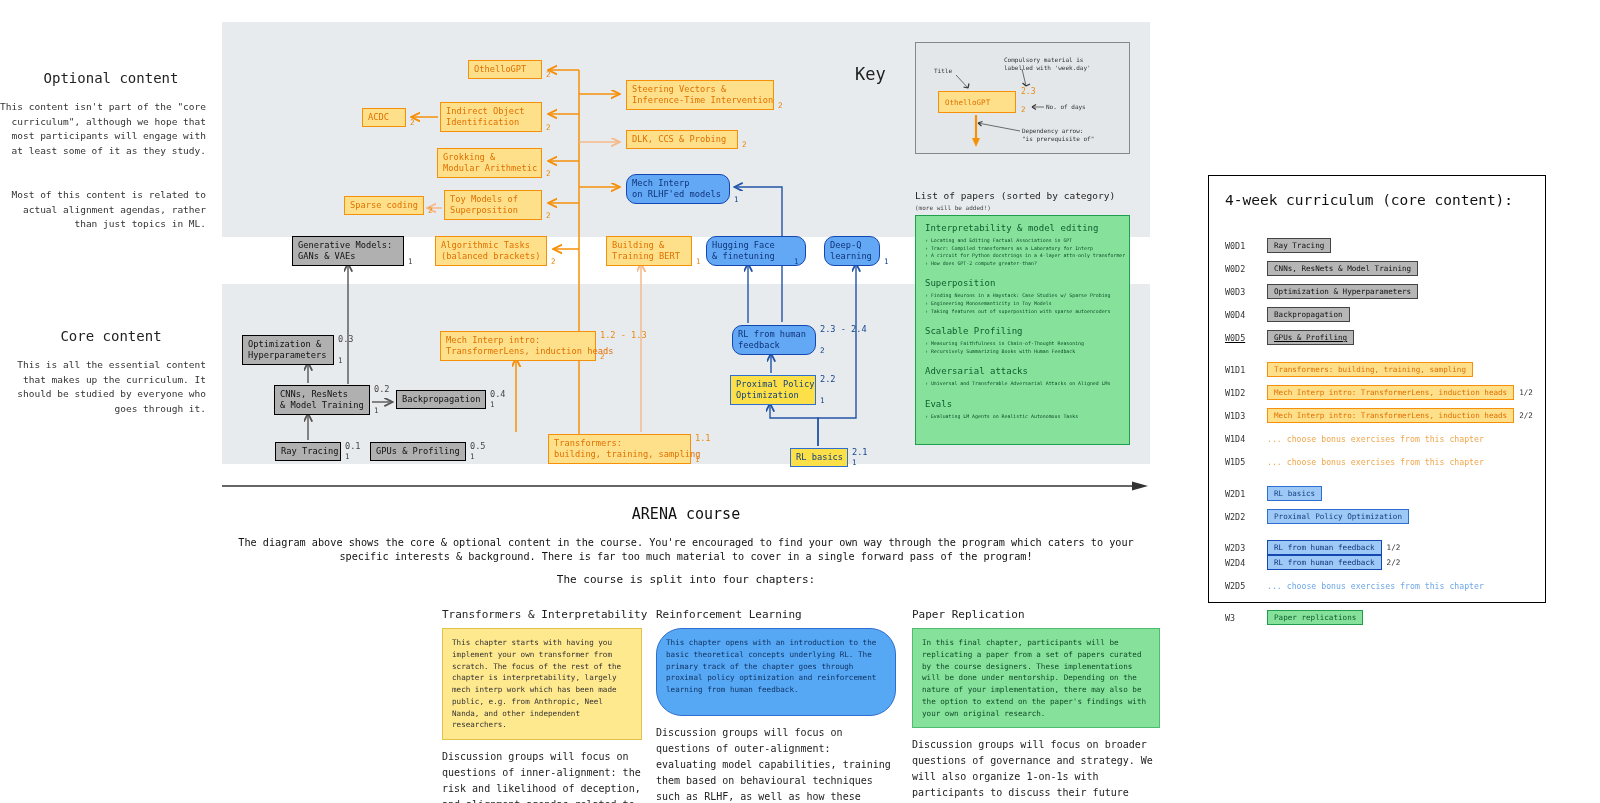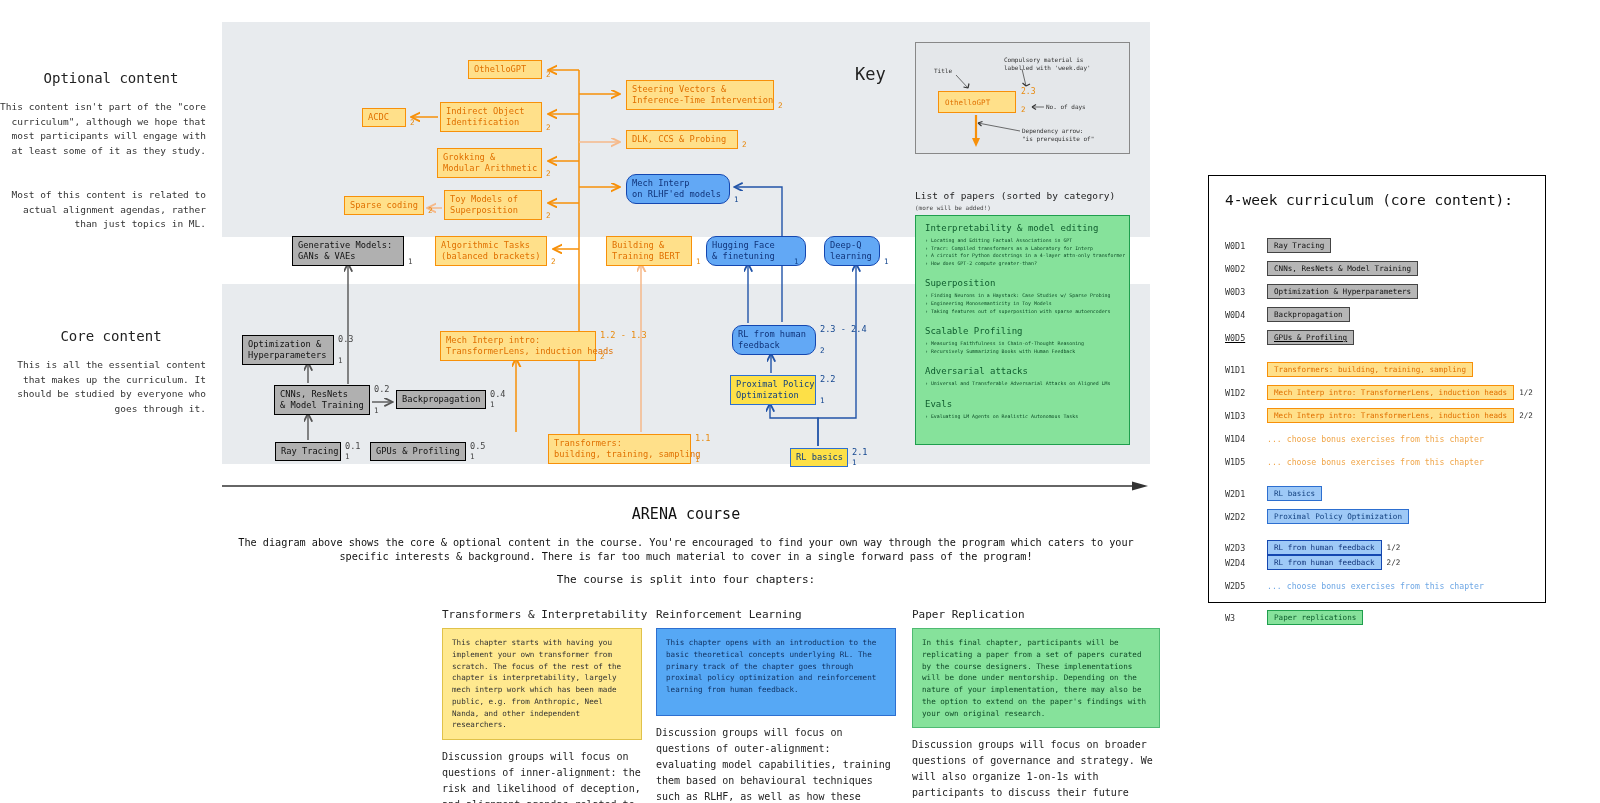--- a/index.html
+++ b/index.html
@@ -78,21 +78,21 @@
   #arena-split { position:absolute; left:222px; top:573px; width:928px; text-align:center;
                  font-size:11px; color:#111; }
 
   
   #chapters { position:absolute; left:222px; top:608px; width:938px; height:180px; }
   .chap { position:absolute; top:0; }
   .chap-h { font-size:11px; color:#222; margin-bottom:7px; white-space:nowrap; }
   .chap-box { border:1.3px solid; padding:8px 9px; font-size:7.6px; line-height:1.55; white-space:pre-line; }
   .c-grey  { background:#b0b0b0; border-color:#555; color:#111; }
   .c-yellow{ background:#ffe98f; border-color:#e0c24a; color:#333; }
-  .c-blue  { background:#56a8f5; border-color:#2d6fd0; color:#10305f; }
+  .c-blue  { background:#56a8f5; border-color:#2d6fd0; color:#10305f;border-radius:26px; }
   .c-green { background:#86e29b; border-color:#4fba72; color:#0f4a27; }
   .chap-foot { font-size:10px; color:#222; line-height:1.6; margin-top:9px; white-space:pre-line; }
 
   
   #curric { position:absolute; left:1208px; top:175px; width:338px; height:428px;
             border:1.6px solid #000; background:#fff; }
   #curric-h { position:absolute; left:16px; top:16px; font-size:14.5px; color:#111; }
   .crow { position:absolute; left:16px; height:15px; display:flex; align-items:center; }
   .cday { width:42px; font-size:8.4px; color:#333; }
   .cchip { border:1.5px solid; font-size:7.6px; padding:2px 6px; white-space:nowrap; }

